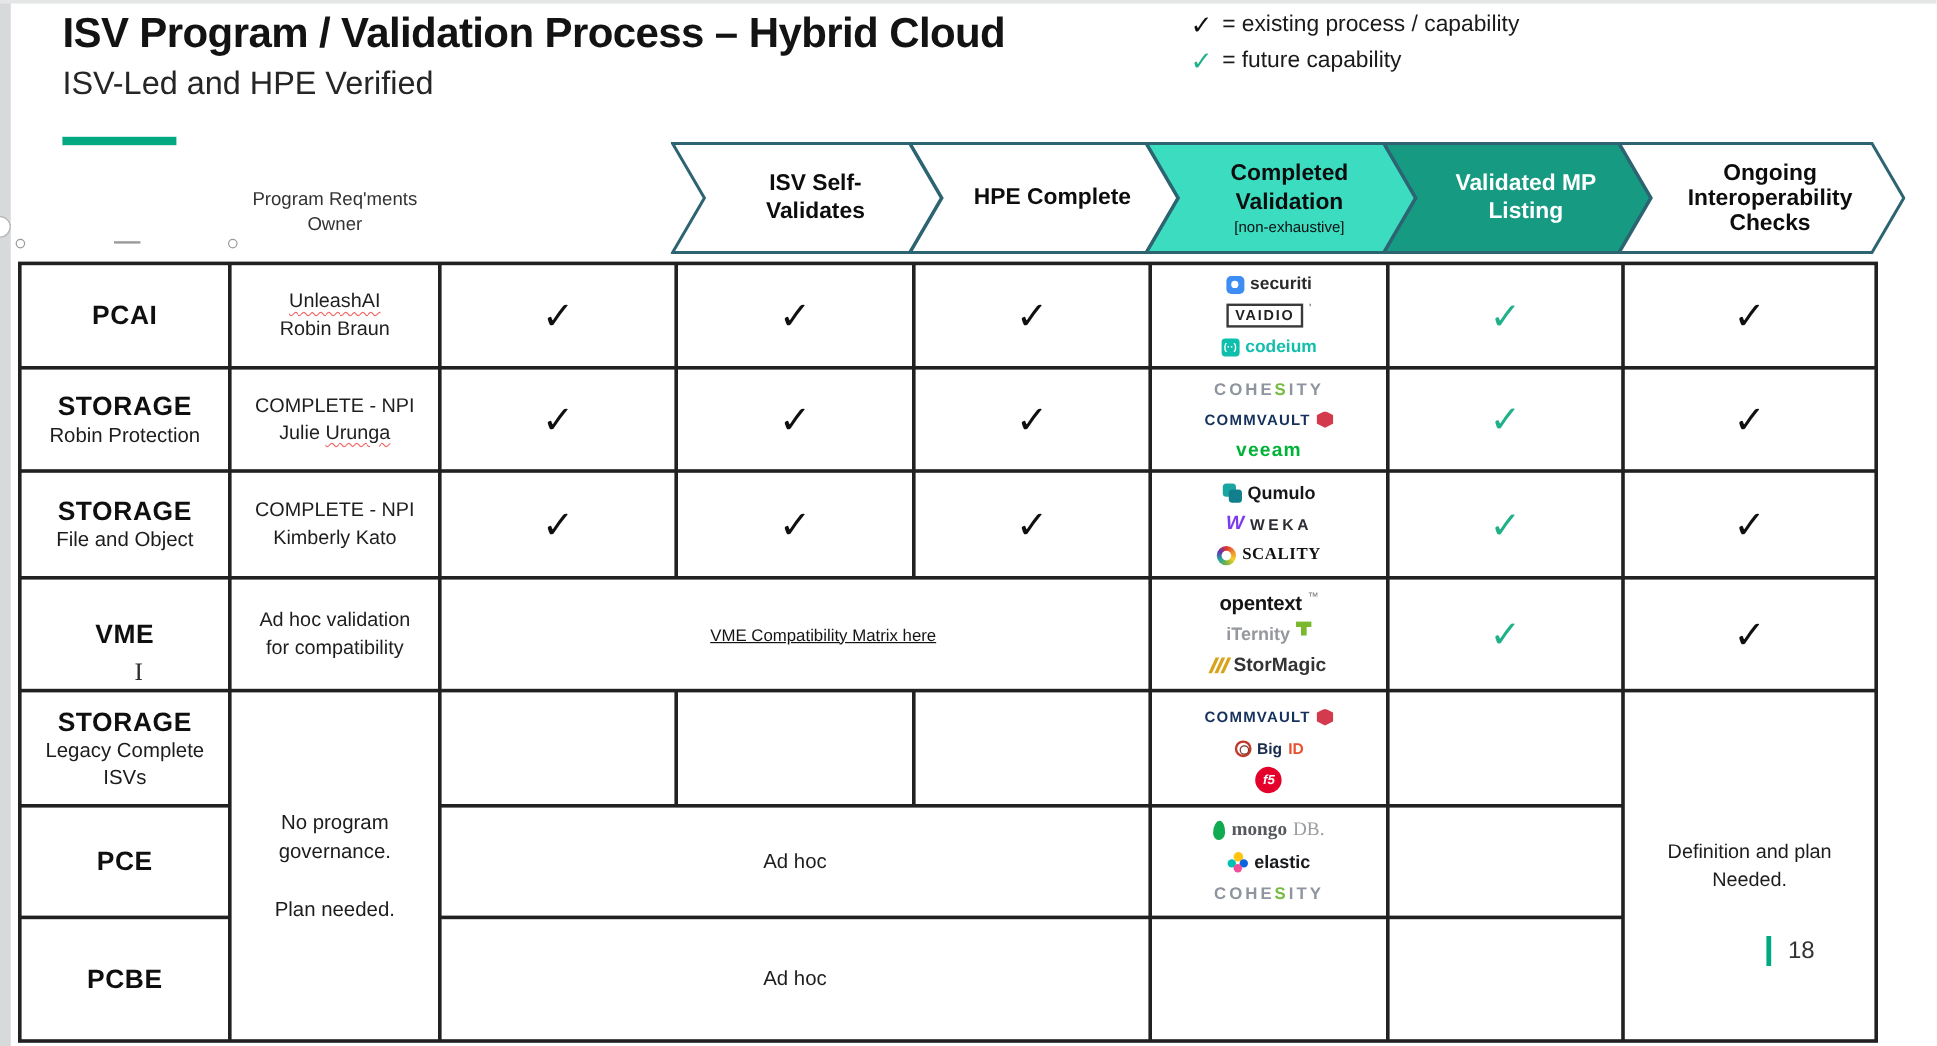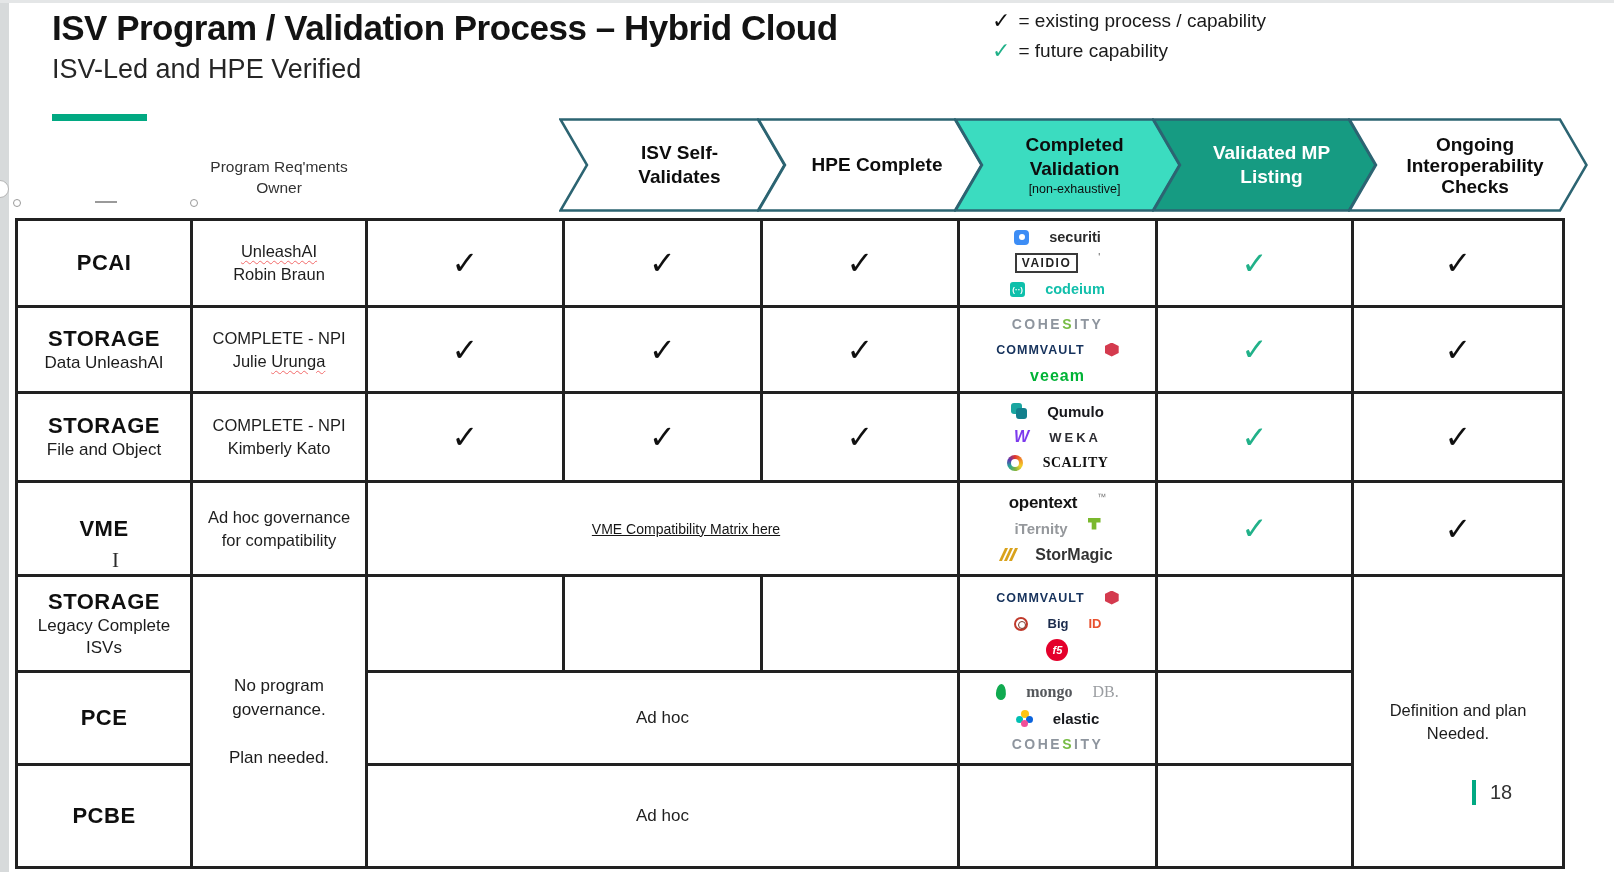--- a/index.html
+++ b/index.html
@@ -45,21 +45,21 @@
   .big-check { font-size:32px; line-height:32px; }
   .green-big { color:#21B189; font-size:31px; line-height:31px; }
   .link { font-size:14px; color:#151515; text-decoration:underline; cursor:pointer;margin-left:47px; }
   .adhoc { font-size:17px; color:#1e1e1e; }
   .gov-text { font-size:17px; color:#1c1c1c; line-height:24px; }
   .gov-gap { height:24px; }
   .def-text { font-size:16.5px; color:#1c1c1c; line-height:23px; }
 
   
   .logo-stack { display:flex; flex-direction:column; align-items:center; justify-content:center; gap:4px; }
-  .logo-row { display:flex; align-items:center; justify-content:space-between; gap:20px; height:22px; }
+  .logo-row { display:flex; align-items:center; justify-content:space-between; gap:5px; height:22px; }
 
   .ic-securiti { width:15px; height:15px; border-radius:4px; background:#3d8df5; position:relative; }
   .ic-securiti::after { content:""; position:absolute; left:4.5px; top:4.5px; width:6px; height:6px;
     border-radius:50%; background:#fff; }
   .t-securiti { font-size:14.5px; font-weight:700; color:#2b2b2b; }
 
   .vaidio-box { border:2px solid #3a3a3a; padding:0 5px; font-size:12px; font-weight:800;
     letter-spacing:1.5px; color:#222; line-height:16px; }
   .vaidio-mark { font-size:10px; color:#555; align-self:flex-start; }
 
@@ -252,21 +252,21 @@
     </div>
     <div class="cell" style="grid-area:1/7;">
         <span class="green-big">✓</span>
       </div>
     <div class="cell" style="grid-area:1/8;">
         <span class="big-check check-black">✓</span>
       </div>
 
     <div class="cell" style="grid-area:2/1;">
       <div class="cat-main">STORAGE</div>
-      <div class="cat-sub">Data UnleashAI</div>
+      <div class="cat-sub">Robin Protection</div>
     </div>
     <div class="cell" style="grid-area:2/2;">
       <div class="owner-text">COMPLETE - NPI</div>
       <div class="owner-text"><span>Julie </span><span class="sq">Urunga</span></div>
     </div>
     <div class="cell" style="grid-area:2/3;">
         <span class="big-check check-black">✓</span>
       </div>
     <div class="cell" style="grid-area:2/4;">
         <span class="big-check check-black">✓</span>
@@ -335,21 +335,21 @@
         <span class="green-big">✓</span>
       </div>
     <div class="cell" style="grid-area:3/8;">
         <span class="big-check check-black">✓</span>
       </div>
 
     <div class="cell" style="grid-area:4/1;">
       <div class="cat-main">VME</div>
     </div>
     <div class="cell" style="grid-area:4/2;">
-      <div class="owner-text">Ad hoc governance</div>
+      <div class="owner-text">Ad hoc validation</div>
       <div class="owner-text">for compatibility</div>
     </div>
     <div class="cell" style="grid-area:4/3/5/6;">
       <span class="link">VME Compatibility Matrix here</span>
     </div>
     <div class="cell" style="grid-area:4/6;">
       <div class="logo-stack">
         <div class="logo-row">
           <span class="t-opentext">opentext</span>
           <span class="t-opentext-tm">™</span>

